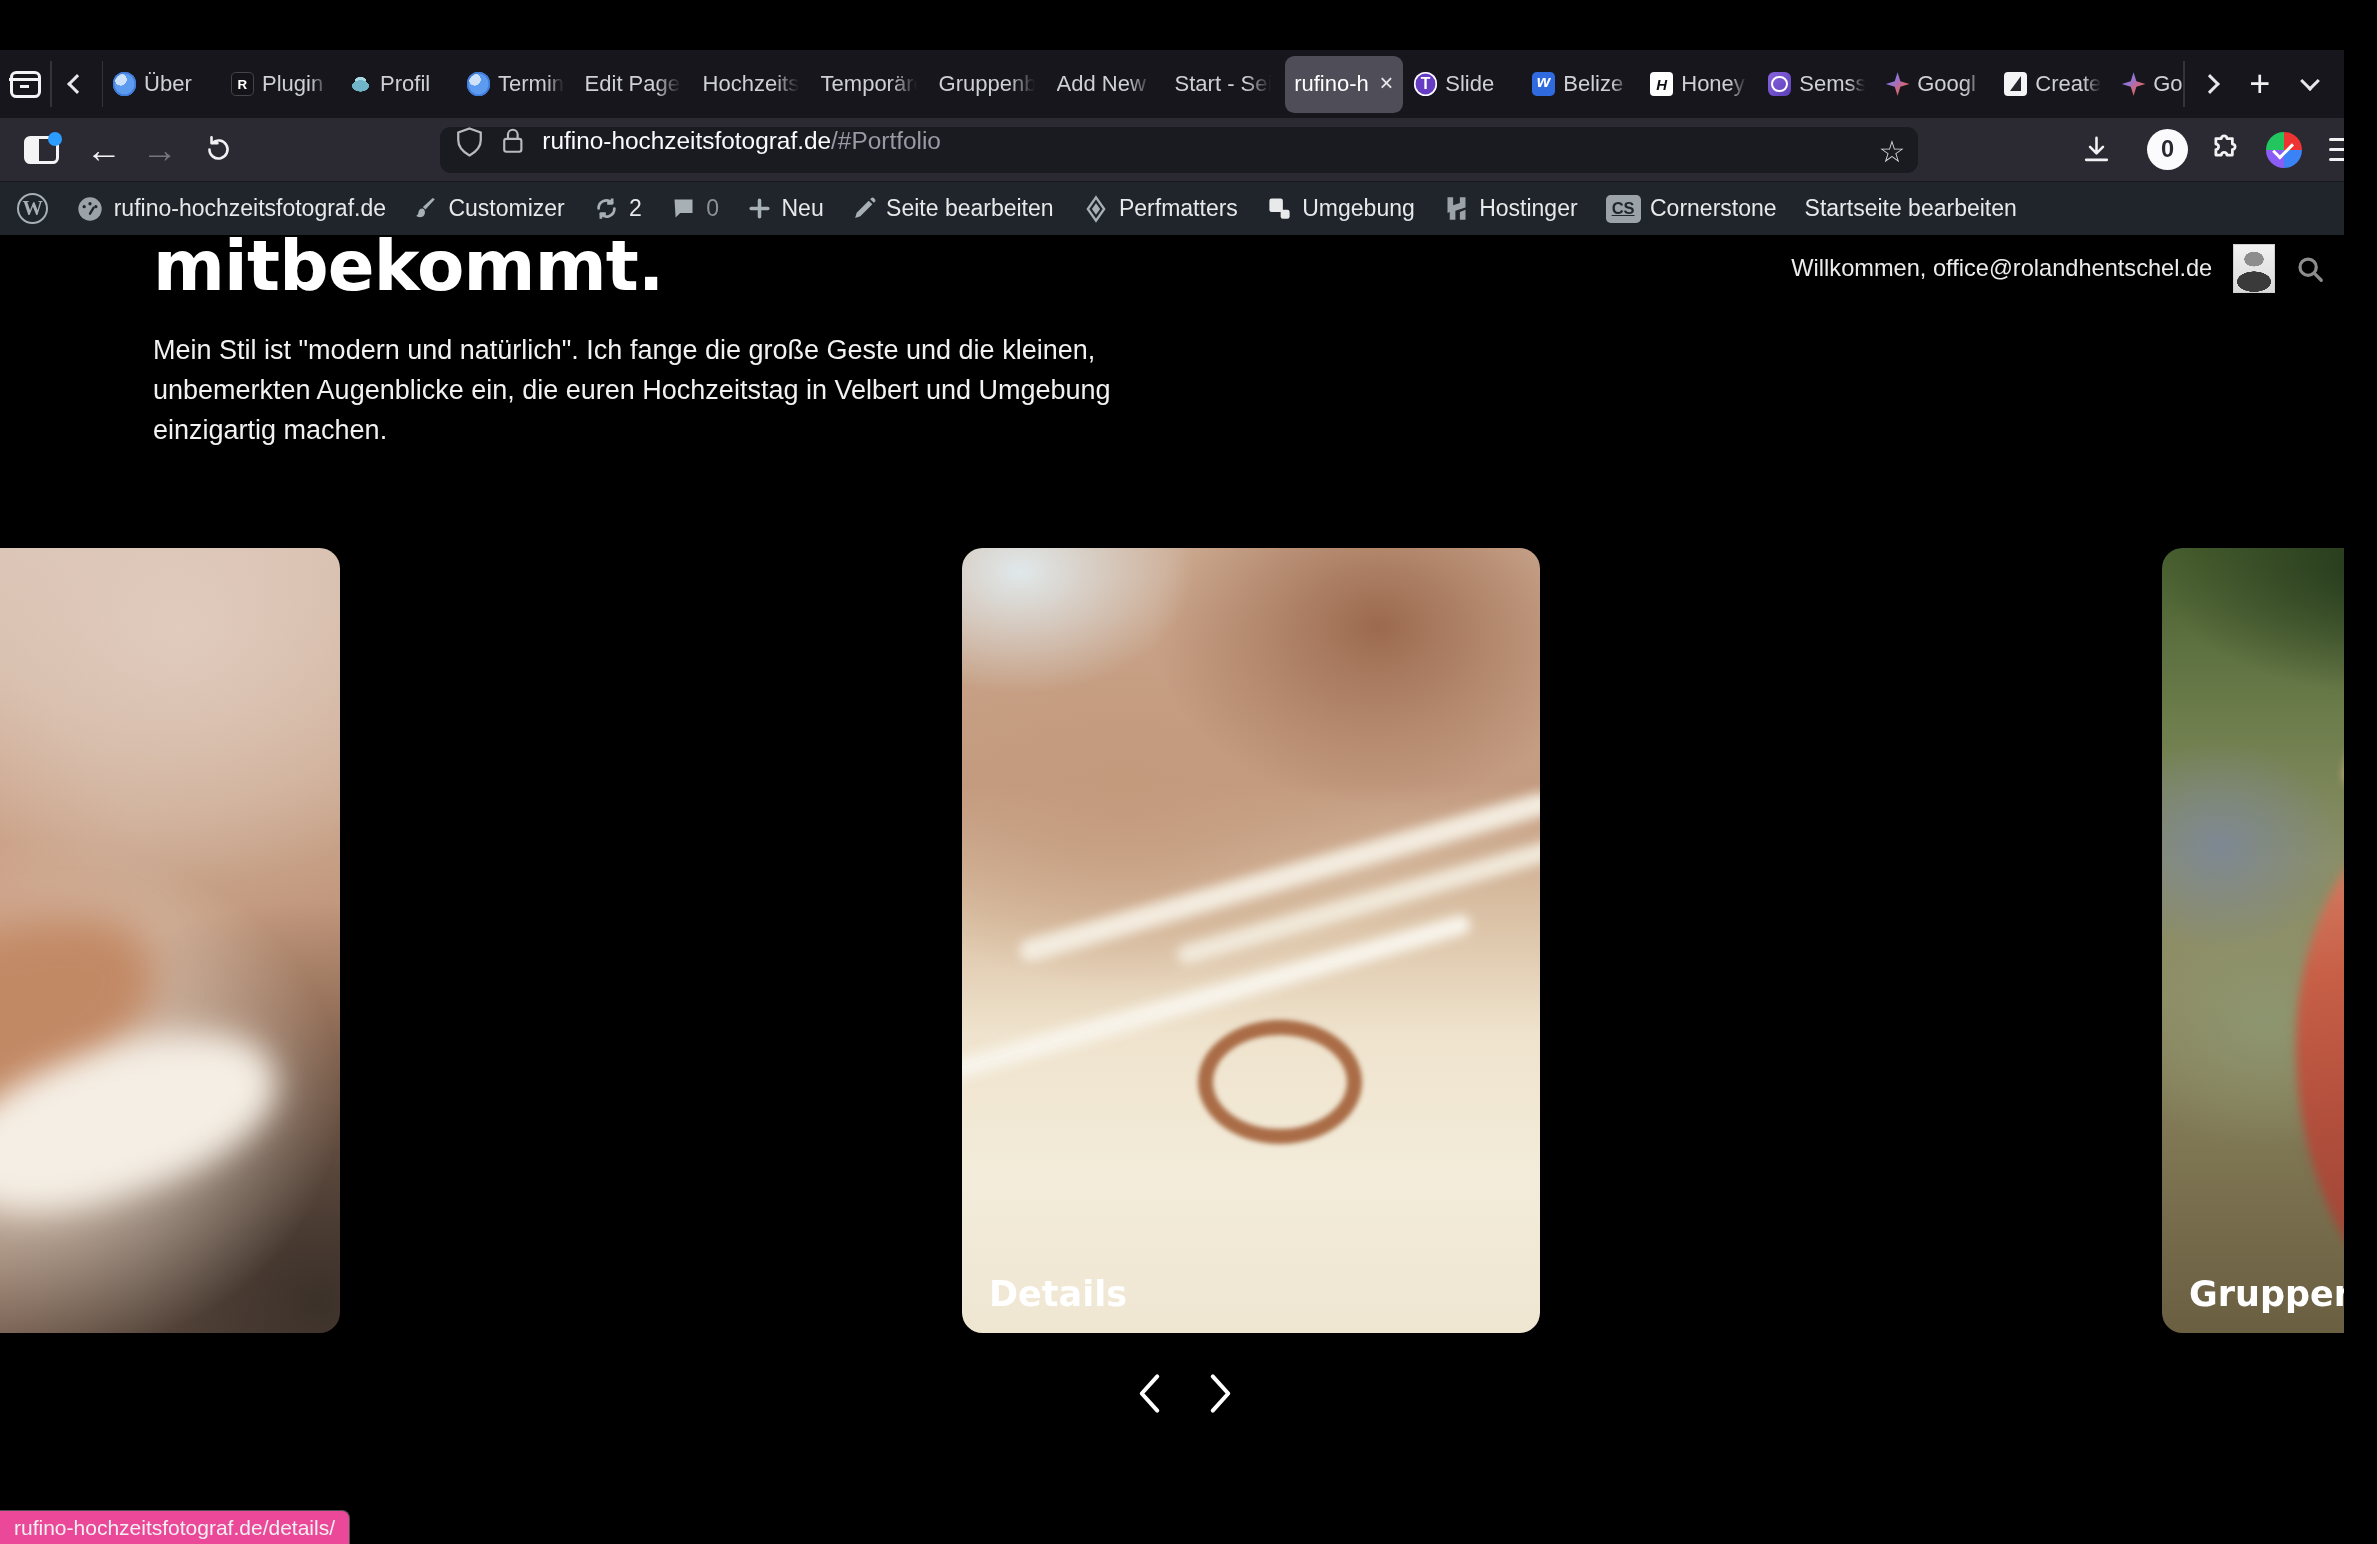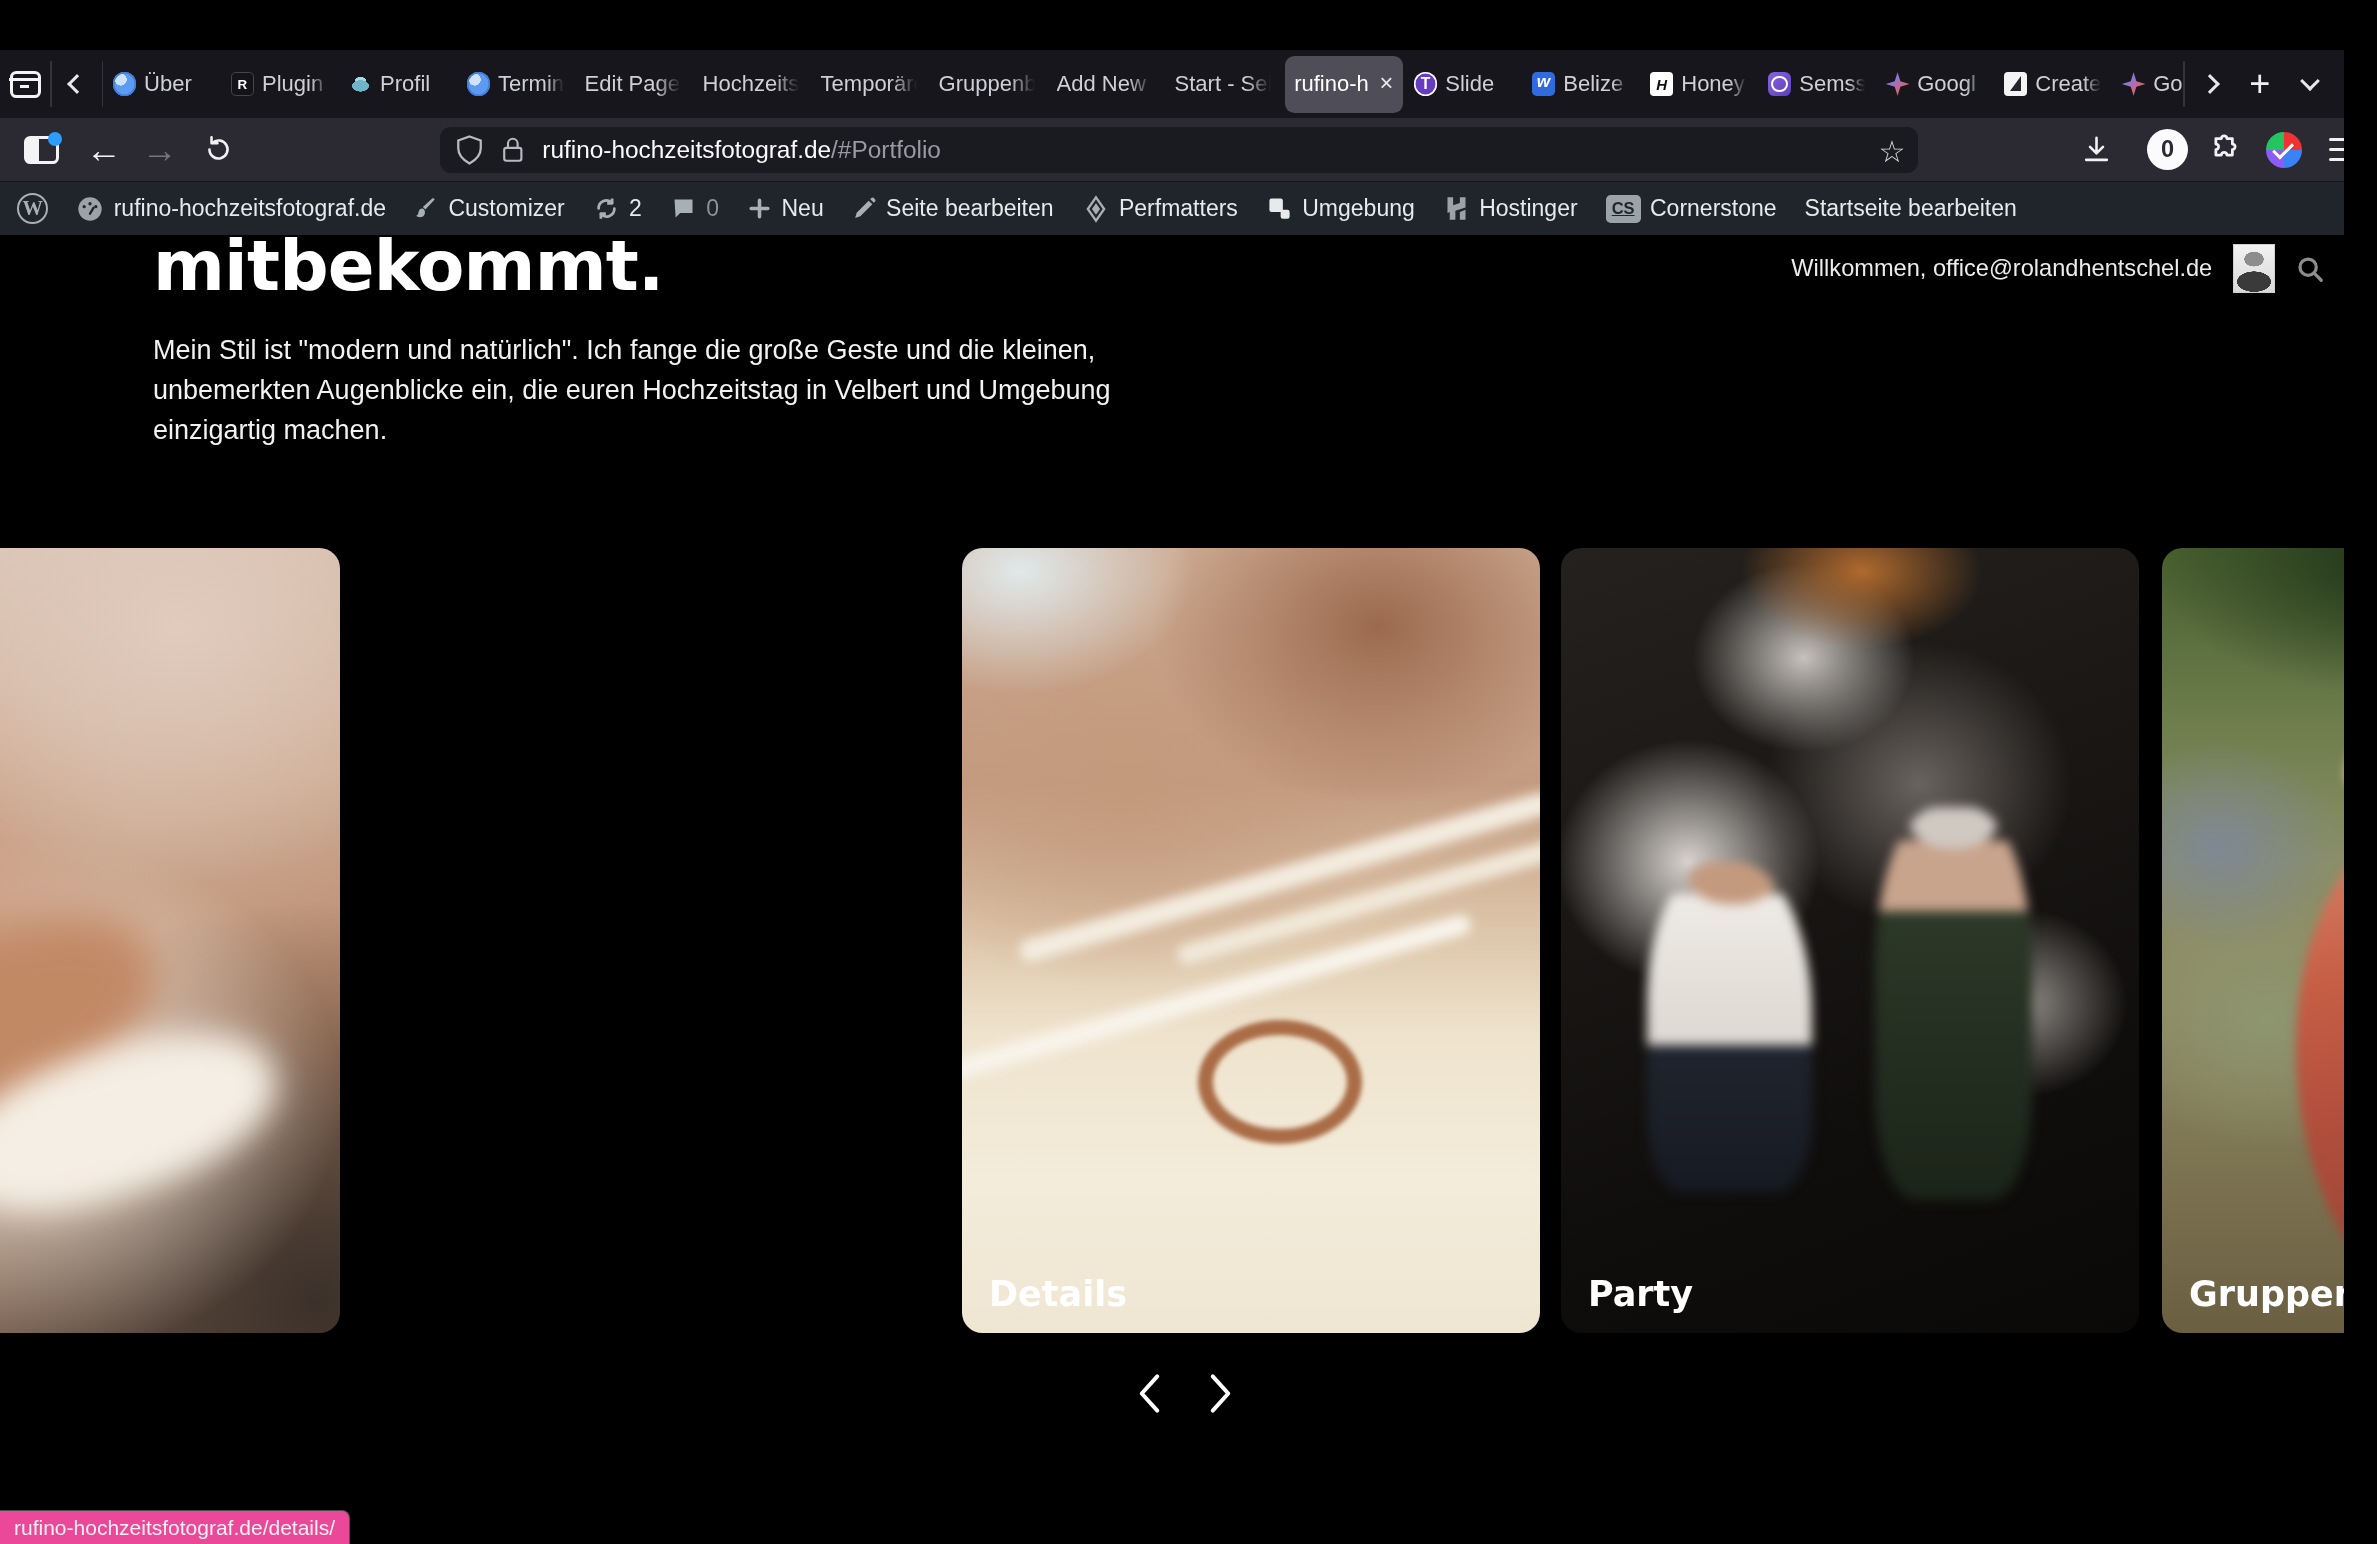--- a/index.html
+++ b/index.html
@@ -52,21 +52,21 @@
 
   
   .navbar { position:absolute; left:0; top:118px; width:2377px; height:64px; background:#2b2a33; border-bottom:1.6px solid #17161d; }
   .nav-ico { position:absolute; top:0; height:63px; display:flex; align-items:center; justify-content:center; }
   .sidebar-ic { width:35px; height:28px; border:3.1px solid #f4f4f6; border-radius:6.3px; position:relative; }
   .sidebar-ic::before { content:""; position:absolute; left:-0.8px; top:-0.8px; bottom:-0.8px; width:12.6px; background:#f4f4f6; border-radius:3.1px 0 0 3.1px; }
   .bluedot { position:absolute; right:-6.3px; top:-6.3px; width:14px; height:14px; border-radius:50%; background:#2c9cff; }
   .arrow { font-size:36px; color:#f2f2f5; }
   .arrow.dim { color:#76757f; }
   .urlfield { position:absolute; left:440px; top:9.4px; width:1478px; height:46px; background:#1a1a21; border-radius:11px;
-              display:flex; align-items:center; padding:0 15.7px; gap:18px; }
+              display:flex; padding:0 15.7px; gap:18px; }
   .urltext { font-size:24.4px; color:#fbfbfe; white-space:nowrap; }
   .urltext .path { color:#9a99a5; }
   .star { position:absolute; right:12.6px; top:7px; font-size:30px; color:#d8d8df; }
   .badge0 { width:41px; height:41px; border-radius:50%; background:#fbfbfe; color:#2b2a33; font-weight:bold; font-size:23.6px;
             display:flex; align-items:center; justify-content:center; }
   .hamb { width:30px; height:23.6px; display:flex; flex-direction:column; justify-content:space-between; }
   .hamb span { display:block; height:3.1px; background:#f2f2f5; border-radius:1.6px; }
   .wheel { width:36px; height:36px; border-radius:50%; background:conic-gradient(#e33 0 25%, #3b82f6 25% 50%, #8b5cf6 50% 75%, #22c55e 75% 100%); position:relative; }
   .wheel::after { content:""; position:absolute; left:7.9px; top:11px; width:17.3px; height:7.9px; border-left:3.9px solid #fff; border-bottom:3.9px solid #fff; transform:rotate(-45deg); }
 
@@ -430,23 +430,20 @@
 
   <h1 class="heading">mitbekommt.</h1>
   <p class="intro">Mein Stil ist "modern und natürlich". Ich fange die große Geste und die kleinen, unbemerkten Augenblicke ein, die euren Hochzeitstag in Velbert und Umgebung einzigartig machen.</p>
 
   <div class="card c1">
     <span class="cap"></span>
   </div>
   <div class="card c3">
     <span class="cap">Details</span>
   </div>
-  <div class="card c4">
-    <span class="cap">Party</span>
-  </div>
   <div class="card c5">
     <span class="cap">Gruppenbilder</span>
   </div>
 
   <div class="car-nav" style="left:1126px;">
     <svg width="31" height="41" viewBox="0 0 20 26">
         <path d="M15 2L5 13l10 11" fill="none" stroke="#fff" stroke-width="2.6" stroke-linecap="round" stroke-linejoin="round"></path>
       </svg>
   </div>
   <div class="car-nav" style="left:1197px;">

